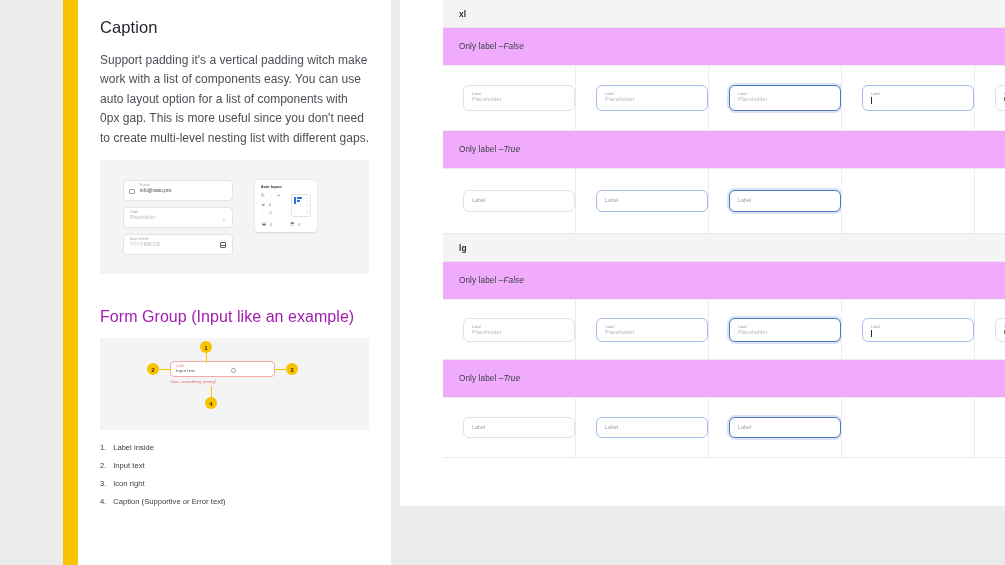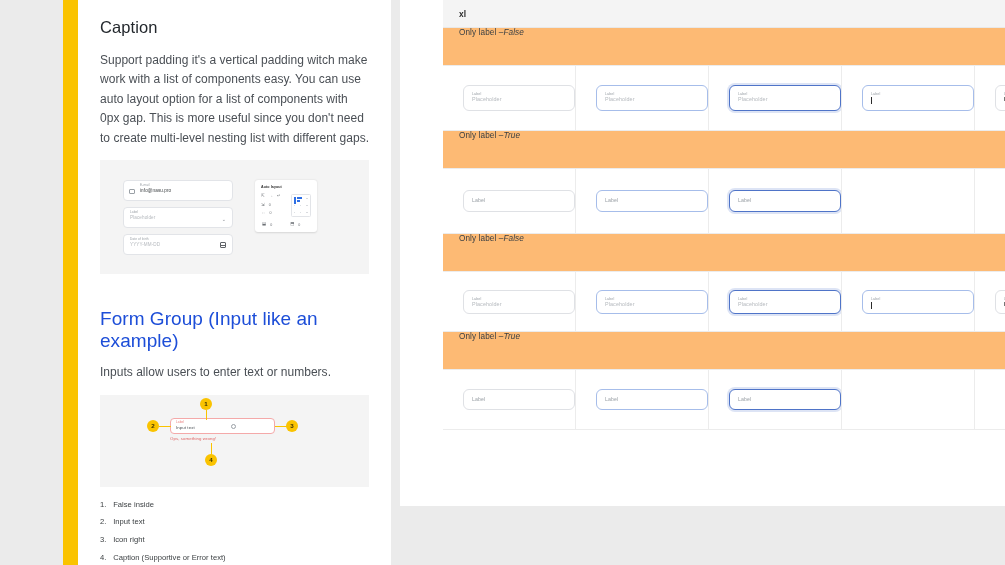--- a/index.html
+++ b/index.html
@@ -13,21 +13,21 @@
 
   
   #doc-gutter-gray { position:absolute; left:0; top:0; width:63px; height:565px; background:#ebebeb; }
   #doc-accent-bar  { position:absolute; left:63px; top:0; width:15px; height:565px; background:#FAC300; }
   #doc-panel {
     position:absolute; left:78px; top:0; width:313px; height:565px;
     background:#ffffff; padding:18px 22px 0 22px; overflow:hidden;
   }
 
   .h1 { font-size:16.5px; font-weight:400; color:#23282d; letter-spacing:.1px; margin-bottom:14px; }
-  .h2 { font-size:19px; font-weight:400; color:#1d4ed8; letter-spacing:.05px; }
+  .h2 { font-size:16px; font-weight:400; color:#a21caf; letter-spacing:.05px; }
   .h3 { font-size:11.6px; font-weight:400; color:#23282d; letter-spacing:.05px; }
   .body-text { font-size:12px; line-height:1.62; color:#4a4f55; letter-spacing:.02px; }
 
   .figure { background:#f4f4f4; width:100%; margin:12px 0 0 0; }
 
   
   #fig-formgroup { height:114px; position:relative; }
   .fg-col-left { position:absolute; left:23px; top:20px; width:110px; }
   .mini-field {
     background:#fff; border:1px solid #e2e4e8; border-radius:4px;
@@ -108,22 +108,22 @@
   #spec-table {
     position:absolute; left:43px; top:0; right:0; top:0;
     border-top:0; width:562px;
   }
   .grp-header {
     background:#f4f4f4; border-bottom:1px solid #e8e8e8;
     height:28px; display:flex; align-items:center; padding-left:16px;
     font-size:8.4px; font-weight:700; color:#2b2b2b; letter-spacing:.1px;
   }
   .sub-header {
-    background:#fdba74; border-bottom:1px solid #ececec;
-    height:38px; display:flex; align-items:flex-start; padding-left:16px;
+    background:#f0abfc; border-bottom:1px solid #ececec;
+    height:38px; display:flex; align-items:center; padding-left:16px;
     font-size:8.2px; color:#3c4043; letter-spacing:.1px;
   }
   .sub-header em { color:#3c4043; }
   .spec-row { display:flex; border-bottom:1px solid #ececec; background:#fff; }
   .spec-cell {
     border-right:1px solid #ececec; display:flex; align-items:center;
     padding-left:20px; flex:0 0 133px; overflow:hidden;
   }
   .spec-cell:last-child { border-right:none; }
 
@@ -231,21 +231,20 @@
           <span class="al-gl">⬒</span>
           <span class="al-num">0</span>
         </div>
       </div>
     </div>
   </div>
 
 
   <h2 class="h2" style="margin-top:34px;">Form Group (Input like an example)</h2>
 
-  <p class="body-text" style="margin-top:11px;">Inputs allow users to enter text or numbers.</p>
 
 
   <div class="figure" id="fig-annotated">
 
     <div class="lead" style="left:106px; top:15px; width:1px; height:10px;"></div>
     <div class="badge" style="left:100px; top:3px;">1</div>
 
     <div class="lead" style="left:59px; top:31px; width:12px; height:1px;"></div>
     <div class="badge" style="left:47px; top:25px;">2</div>
 
@@ -260,21 +259,21 @@
 
     <div class="err-caption">Ops, something wrong!</div>
 
     <div class="lead" style="left:111px; top:48px; width:1px; height:12px;"></div>
     <div class="badge" style="left:105px; top:59px;">4</div>
   </div>
 
   <ol class="ol">
     <li>
       <span class="n">1.</span>
-      <span>False inside</span>
+      <span>Label inside</span>
     </li>
     <li>
       <span class="n">2.</span>
       <span>Input text</span>
     </li>
     <li>
       <span class="n">3.</span>
       <span>Icon right</span>
     </li>
     <li>
@@ -340,20 +339,21 @@
           </div>
         </div>
         <div class="spec-cell">
           <div class="sp-input st-focus only-label">
             <div class="sp-lbl">Label</div>
           </div>
         </div>
         <div class="spec-cell"></div>
         <div class="spec-cell"></div>
       </div>
+      <div class="grp-header">lg</div>
       <div class="sub-header">
         <span>Only label – </span>
         <em>False</em>
       </div>
       <div class="spec-row sz-lg" style="height: 60px;">
         <div class="spec-cell">
           <div class="sp-input st-default">
             <div class="sp-lbl">Label</div>
             <div class="sp-val">Placeholder</div>
           </div>

